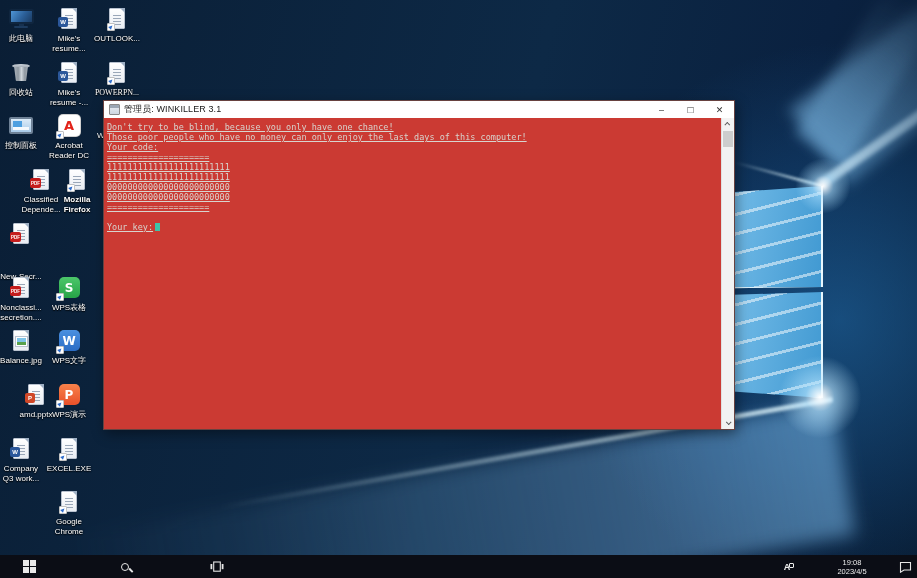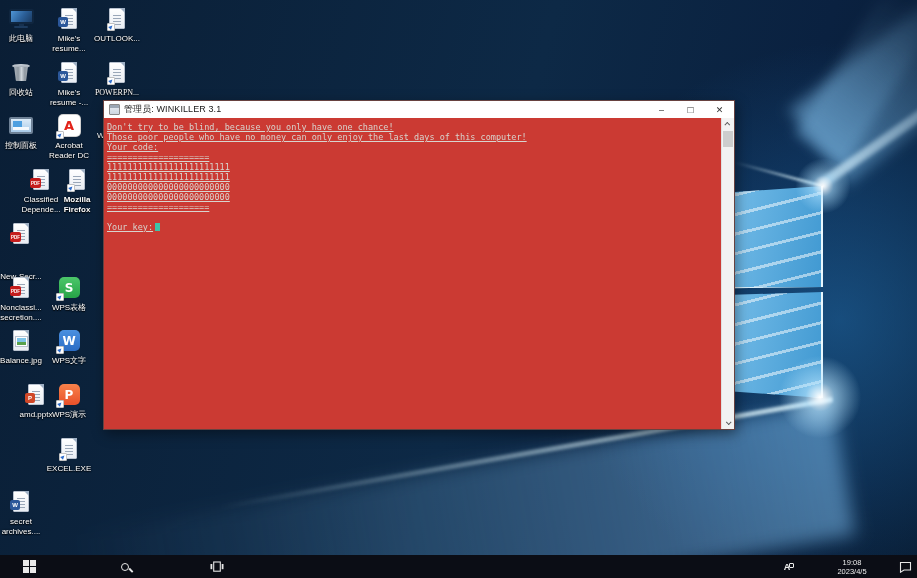--- a/index.html
+++ b/index.html
@@ -325,42 +325,55 @@
         <div class="ig">
           <div class="ic-sq sq-orange">
             <b>P</b>
             <span class="ic-arrow">
               <i></i>
             </span>
           </div>
         </div>
         <div class="dlabel">WPS演示</div>
       </div>
+      <div class="dicon" style="left: -1px; top: 434px;">
+        <div class="ig">
+          <div class="ic-page">
+            <i class="ic-fold"></i>
+            <i class="ic-rule"></i>
+            <b class="ic-badge b-word">W</b>
+          </div>
+        </div>
+        <div class="dlabel">Company
+Q3 work...</div>
+      </div>
       <div class="dicon" style="left: 47px; top: 434px;">
         <div class="ig">
           <div class="ic-page">
             <i class="ic-fold"></i>
             <i class="ic-rule"></i>
             <span class="ic-arrow">
               <i></i>
             </span>
           </div>
         </div>
         <div class="dlabel">EXCEL.EXE</div>
       </div>
-      <div class="dicon" style="left: -1px; top: 487px;">
-        <div class="ig">
-          <div class="ic-page">
-            <i class="ic-fold"></i>
-            <i class="ic-rule"></i>
-            <b class="ic-badge b-word">W</b>
-          </div>
-        </div>
-        <div class="dlabel">secret
-archives....</div>
+      <div class="dicon" style="left: 47px; top: 487px;">
+        <div class="ig">
+          <div class="ic-page">
+            <i class="ic-fold"></i>
+            <i class="ic-rule"></i>
+            <span class="ic-arrow">
+              <i></i>
+            </span>
+          </div>
+        </div>
+        <div class="dlabel">Google
+Chrome</div>
       </div>
     </div>
   <div class="partial-label">W</div>
 
   <div class="window">
     <div class="titlebar">
       <span class="app-ico"></span>
       <span class="title">管理员: WINKILLER 3.1</span>
       <span class="controls">
         <span class="ctrl">–</span>

